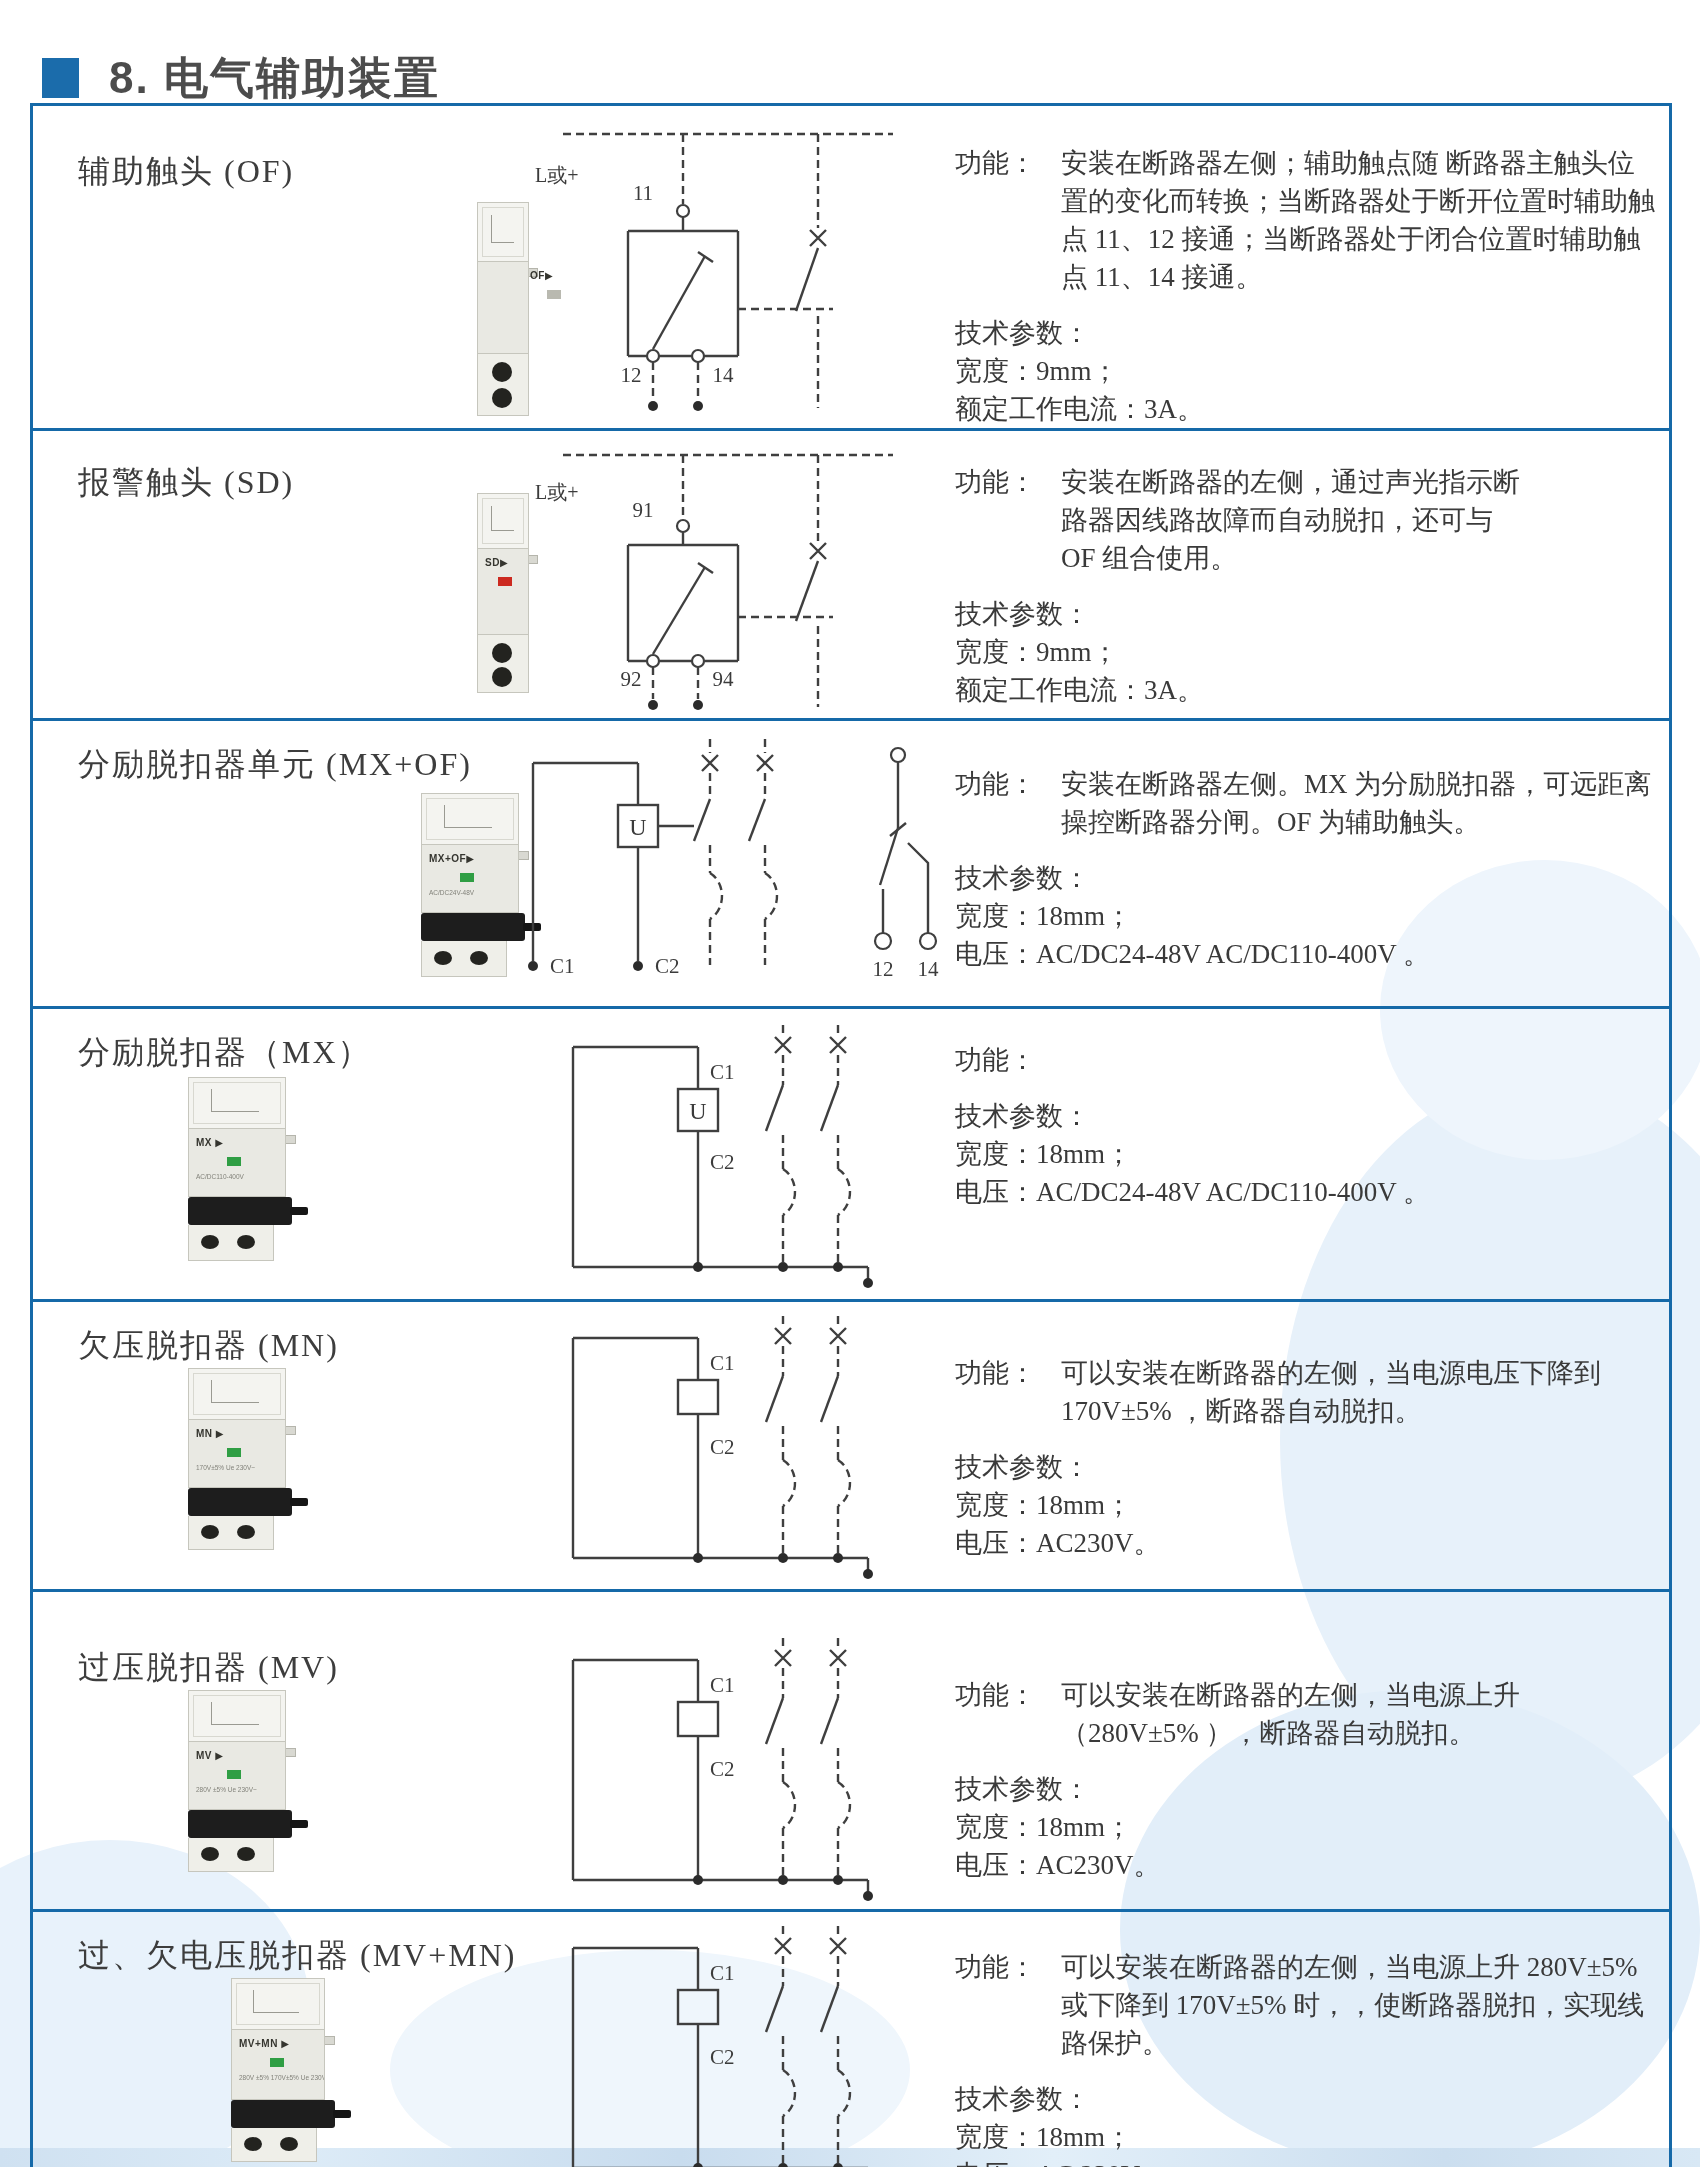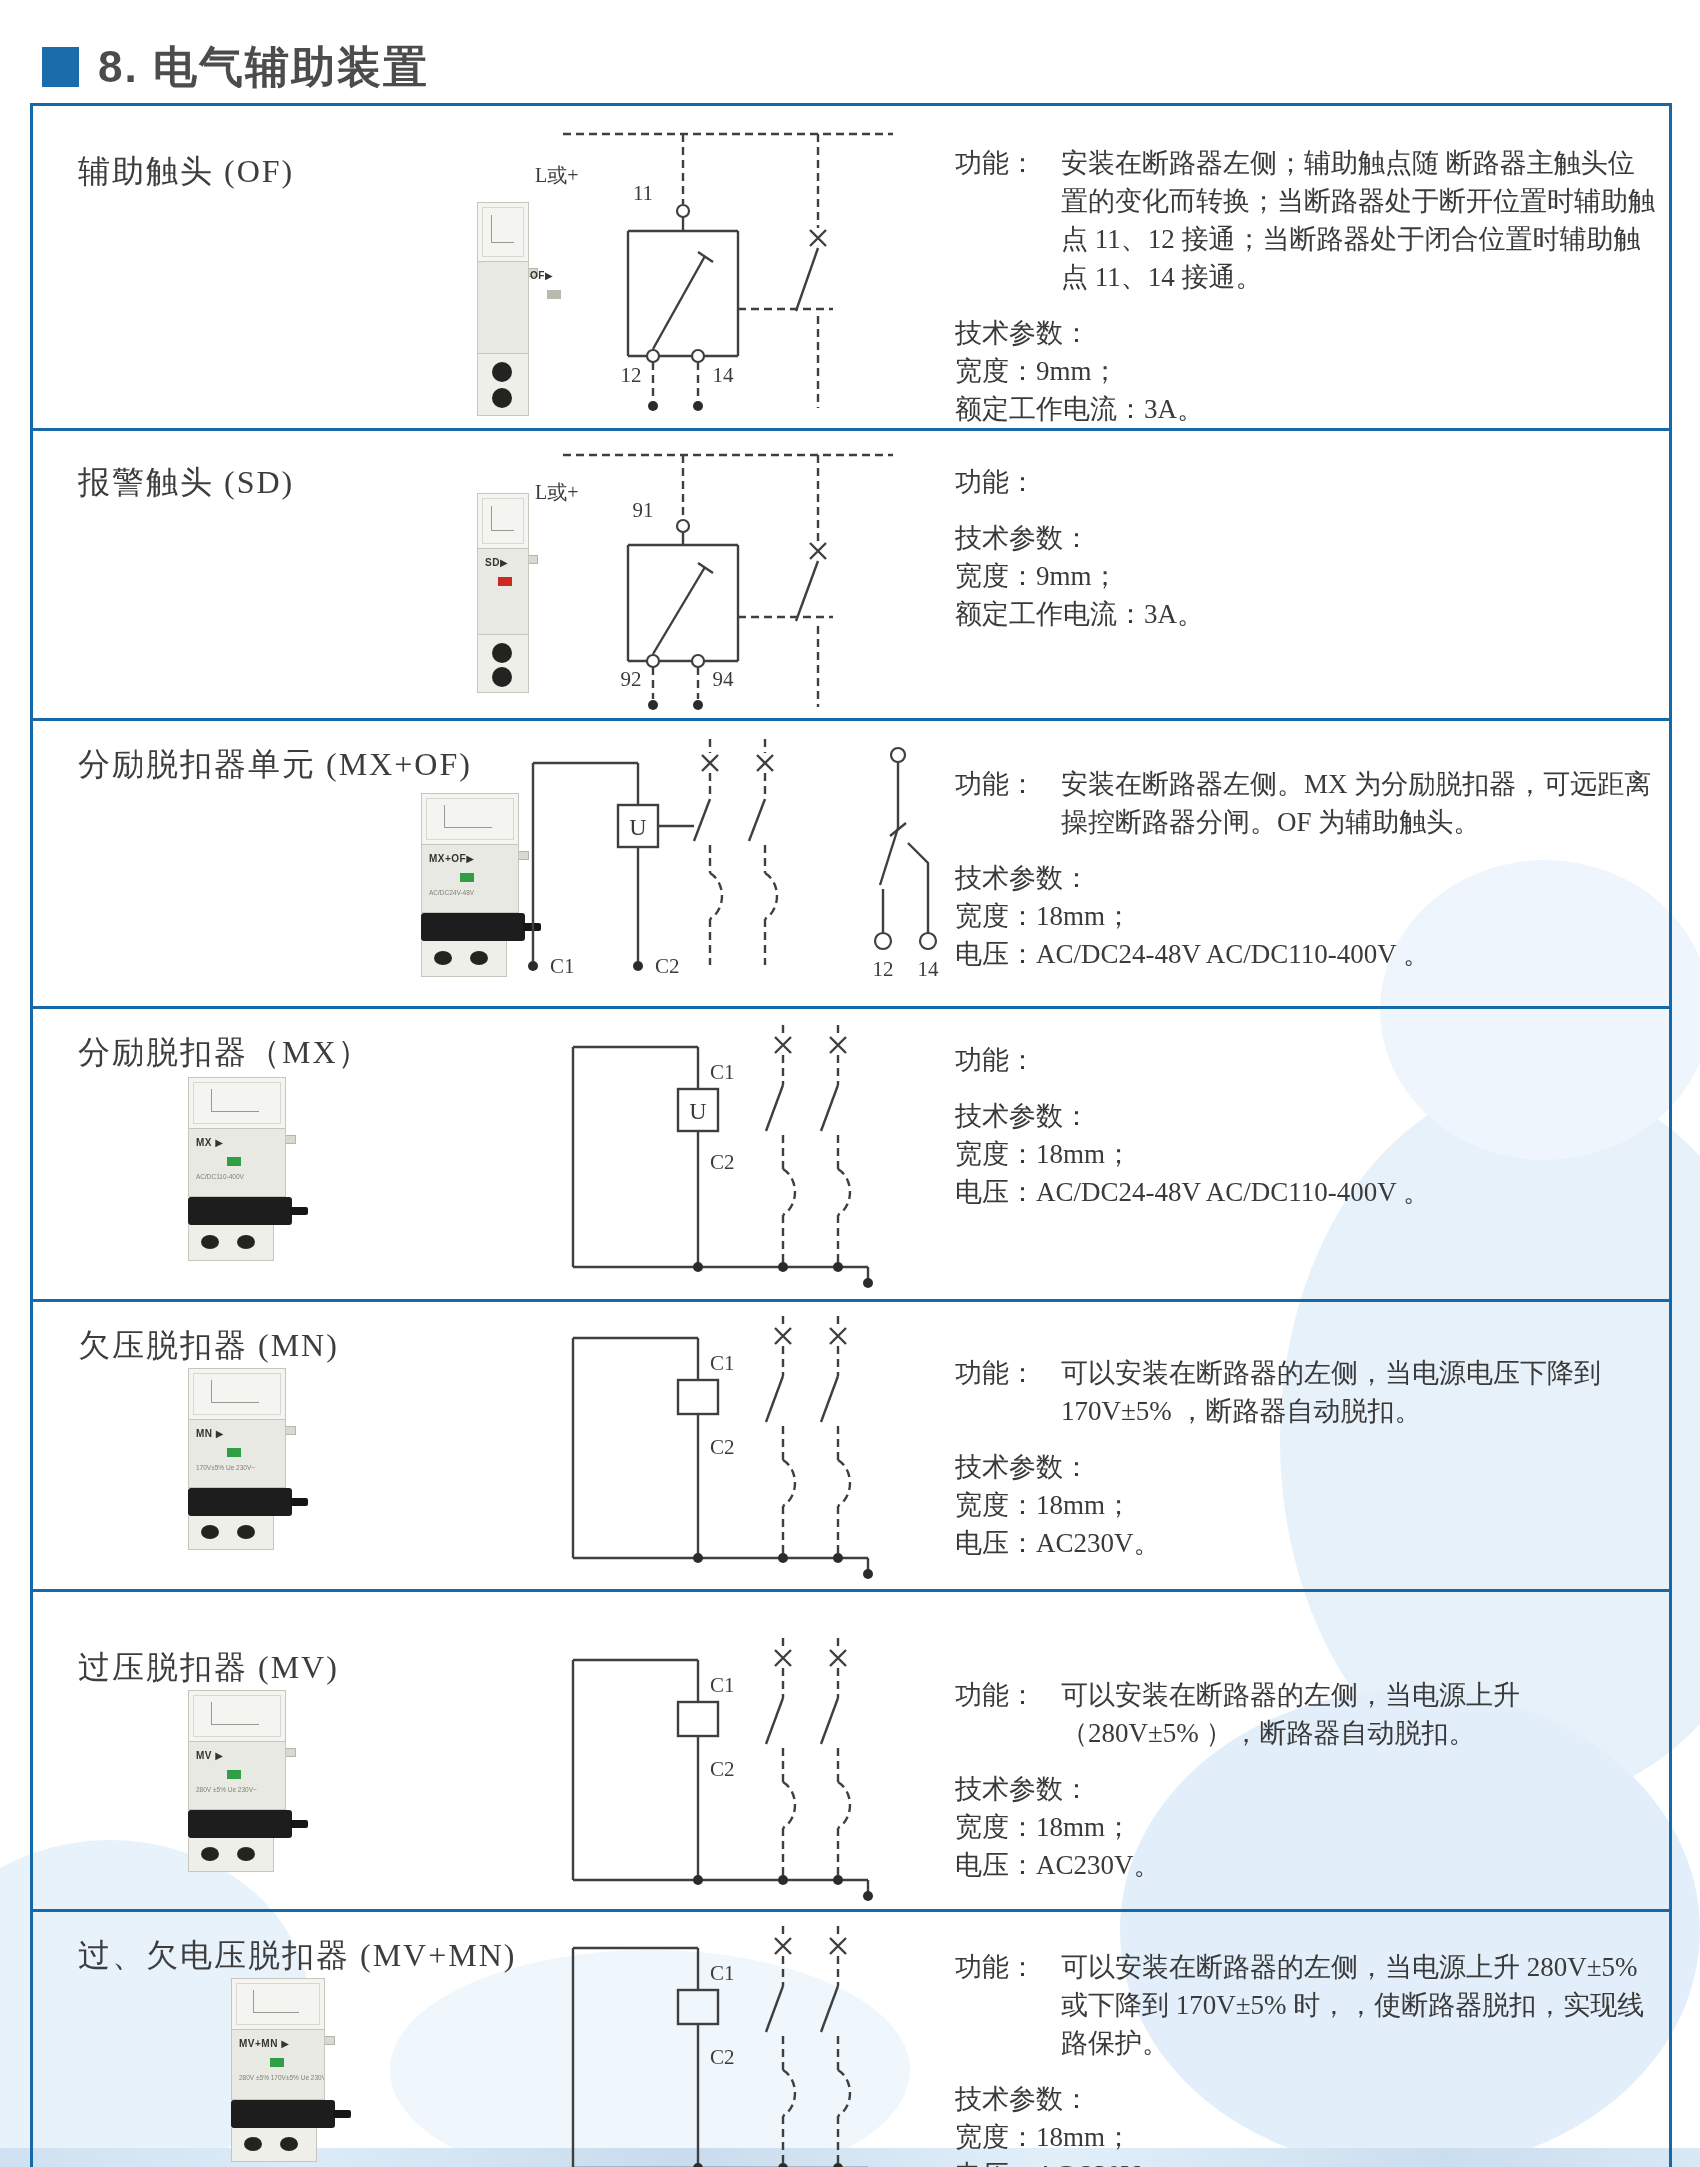--- a/index.html
+++ b/index.html
@@ -12,21 +12,21 @@
   
   .blob{position:absolute;border-radius:50%;z-index:0;}
   .blob.b1{left:1280px;top:1080px;width:520px;height:720px;background:#e7f1fa;}
   .blob.b2{left:1120px;top:1690px;width:580px;height:480px;background:#e2eef9;}
   .blob.b3{left:-90px;top:1840px;width:400px;height:340px;background:#e8f2fb;}
   .blob.b4{left:390px;top:1950px;width:520px;height:240px;background:#eff6fc;}
   .blob.b5{left:1380px;top:860px;width:330px;height:300px;background:#eef5fc;}
   
   .hdr{position:absolute;left:42px;top:44px;display:flex;align-items:center;z-index:2;}
   .hdr-square{width:37px;height:40px;background:#1b6cab;margin-right:18px;}
-  .hdr h1{margin:1px;font:bold 44px/1 "Liberation Sans","DejaVu Sans",sans-serif;color:#4c4c4c;letter-spacing:2px;}
+  .hdr h1{margin:12px;font:bold 44px/1 "Liberation Sans","DejaVu Sans",sans-serif;color:#4c4c4c;letter-spacing:2px;}
   
   .sheet{
     position:absolute;left:30px;top:103px;width:1636px;z-index:1;
     border:3px solid var(--accent);background:transparent;
   }
   .row{position:relative;border-bottom:3px solid var(--accent);}
   .row:last-child{border-bottom:none;}
   .row-title{
     position:absolute;left:45px;margin:0;font-weight:normal;
     font-size:32px;color:#3d3d3d;letter-spacing:2px;
@@ -170,20 +170,21 @@
       <circle class="dot" cx="165" cy="266" r="5"></circle>
       <line class="sd" x1="205" y1="178" x2="300" y2="178"></line>
       <line class="sd" x1="285" y1="16" x2="285" y2="102"></line>
       <path class="st" d="M277 104 L293 120 M293 104 L277 120"></path>
       <line class="st" x1="285" y1="122" x2="263" y2="182"></line>
       <line class="sd" x1="285" y1="187" x2="285" y2="268"></line>
     </svg>
     <div class="info" style="top:32px;">
       <div class="func">
         <span class="lbl">功能：</span>
+        <p style="max-width:470px;">安装在断路器的左侧，通过声光指示断路器因线路故障而自动脱扣，还可与 OF 组合使用。</p>
       </div>
       <div class="tech">
         <div>技术参数：</div>
         <div>宽度：9mm；</div>
         <div>额定工作电流：3A。</div>
       </div>
     </div>
   </div>
 
   <div class="row" style="height:285px;">

